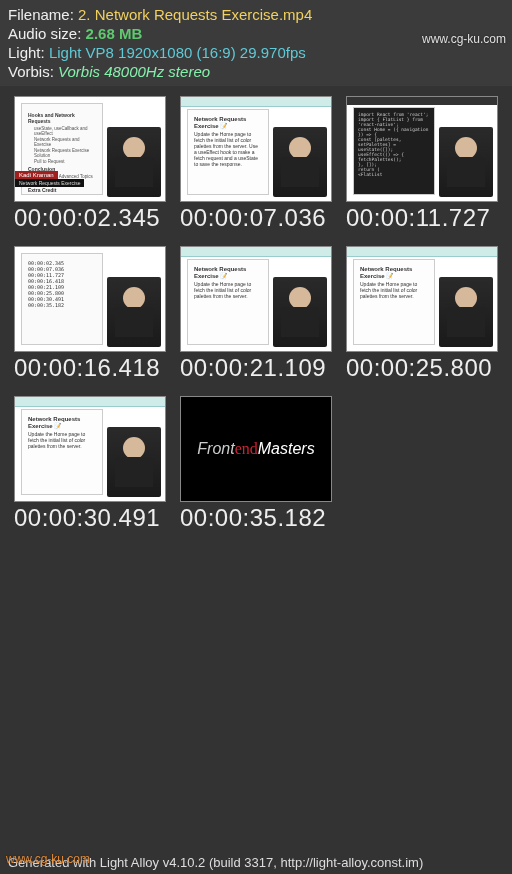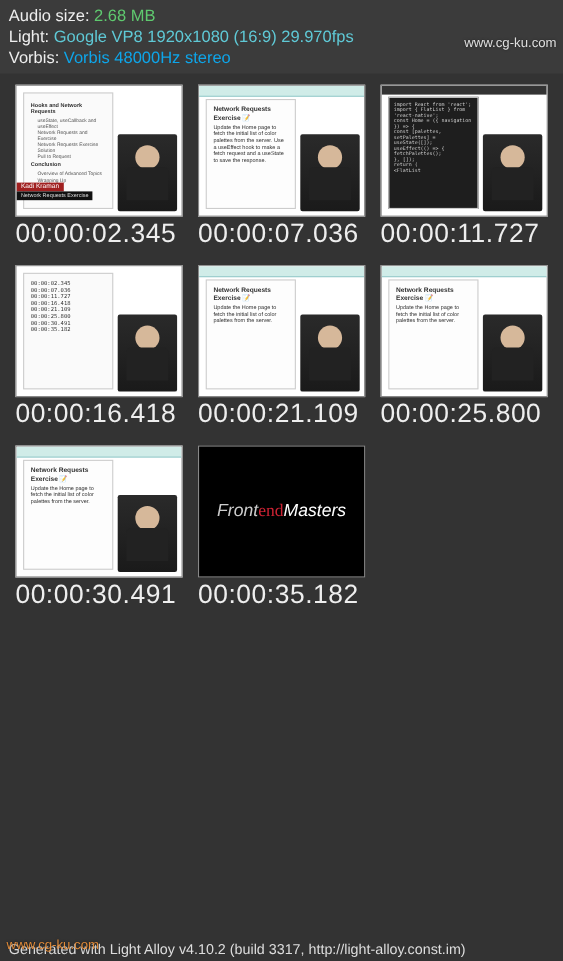--- a/index.html
+++ b/index.html
@@ -29,33 +29,33 @@
     z-index: 100;
     text-shadow: 0 0 2px rgba(0,0,0,0.6);
   }
   .header {
     padding: 6px 8px 4px 8px;
     background: rgba(60,60,60,0.9);
   }
   .row { margin-bottom: 1px; }
   .label { color: #eee; font-size: 15px; }
   .val-yellow { color: #f0d060; font-size: 15px; }
-  .val-green { color: #5fc96f; font-size: 15px; }
+  .val-green { color: #5fc96f; font-size: 15px; font-weight: bold; }
   .val-cyan { color: #5fc9d6; font-size: 15px; }
-  .val-orange { color: #0ea5e9; font-size: 15px; }
+  .val-orange { color: #86efac; font-size: 15px; font-style: italic; }
   .grid {
     padding: 10px 14px;
     display: grid;
     grid-template-columns: 1fr 1fr 1fr;
     gap: 14px 14px;
   }
   .cell { }
   .thumb {
     width: 100%;
-    height: 120px;
+    height: 106px;
     background: #fff;
     border: 1px solid #888;
     position: relative;
     overflow: hidden;
   }
   .ts {
     font-size: 24px;
     color: #eee;
     margin-top: 2px;
     letter-spacing: 0.5px;
@@ -154,24 +154,27 @@
   .fm-logo .m { color:#fff; }
 </style>
 </head>
 <body>
 
 <div class="watermark-tr">www.cg-ku.com</div>
 <div class="watermark-bl">www.cg-ku.com</div>
 
 <div class="header">
   <div class="row">
+    <span class="label">Filename: </span><span class="val-yellow">2. Network Requests Exercise.mp4</span>
+  </div>
+  <div class="row">
     <span class="label">Audio size: </span><span class="val-green">2.68 MB</span>
   </div>
   <div class="row">
-    <span class="label">Light: </span><span class="val-cyan">Google VP8 1920x1080 (16:9) 29.970fps</span>
+    <span class="label">Light: </span><span class="val-cyan">Light VP8 1920x1080 (16:9) 29.970fps</span>
   </div>
   <div class="row">
     <span class="label">Vorbis: </span><span class="val-orange">Vorbis 48000Hz stereo</span>
   </div>
 </div>
 
 <div class="grid">
 
   <div class="cell">
     <div class="thumb">

